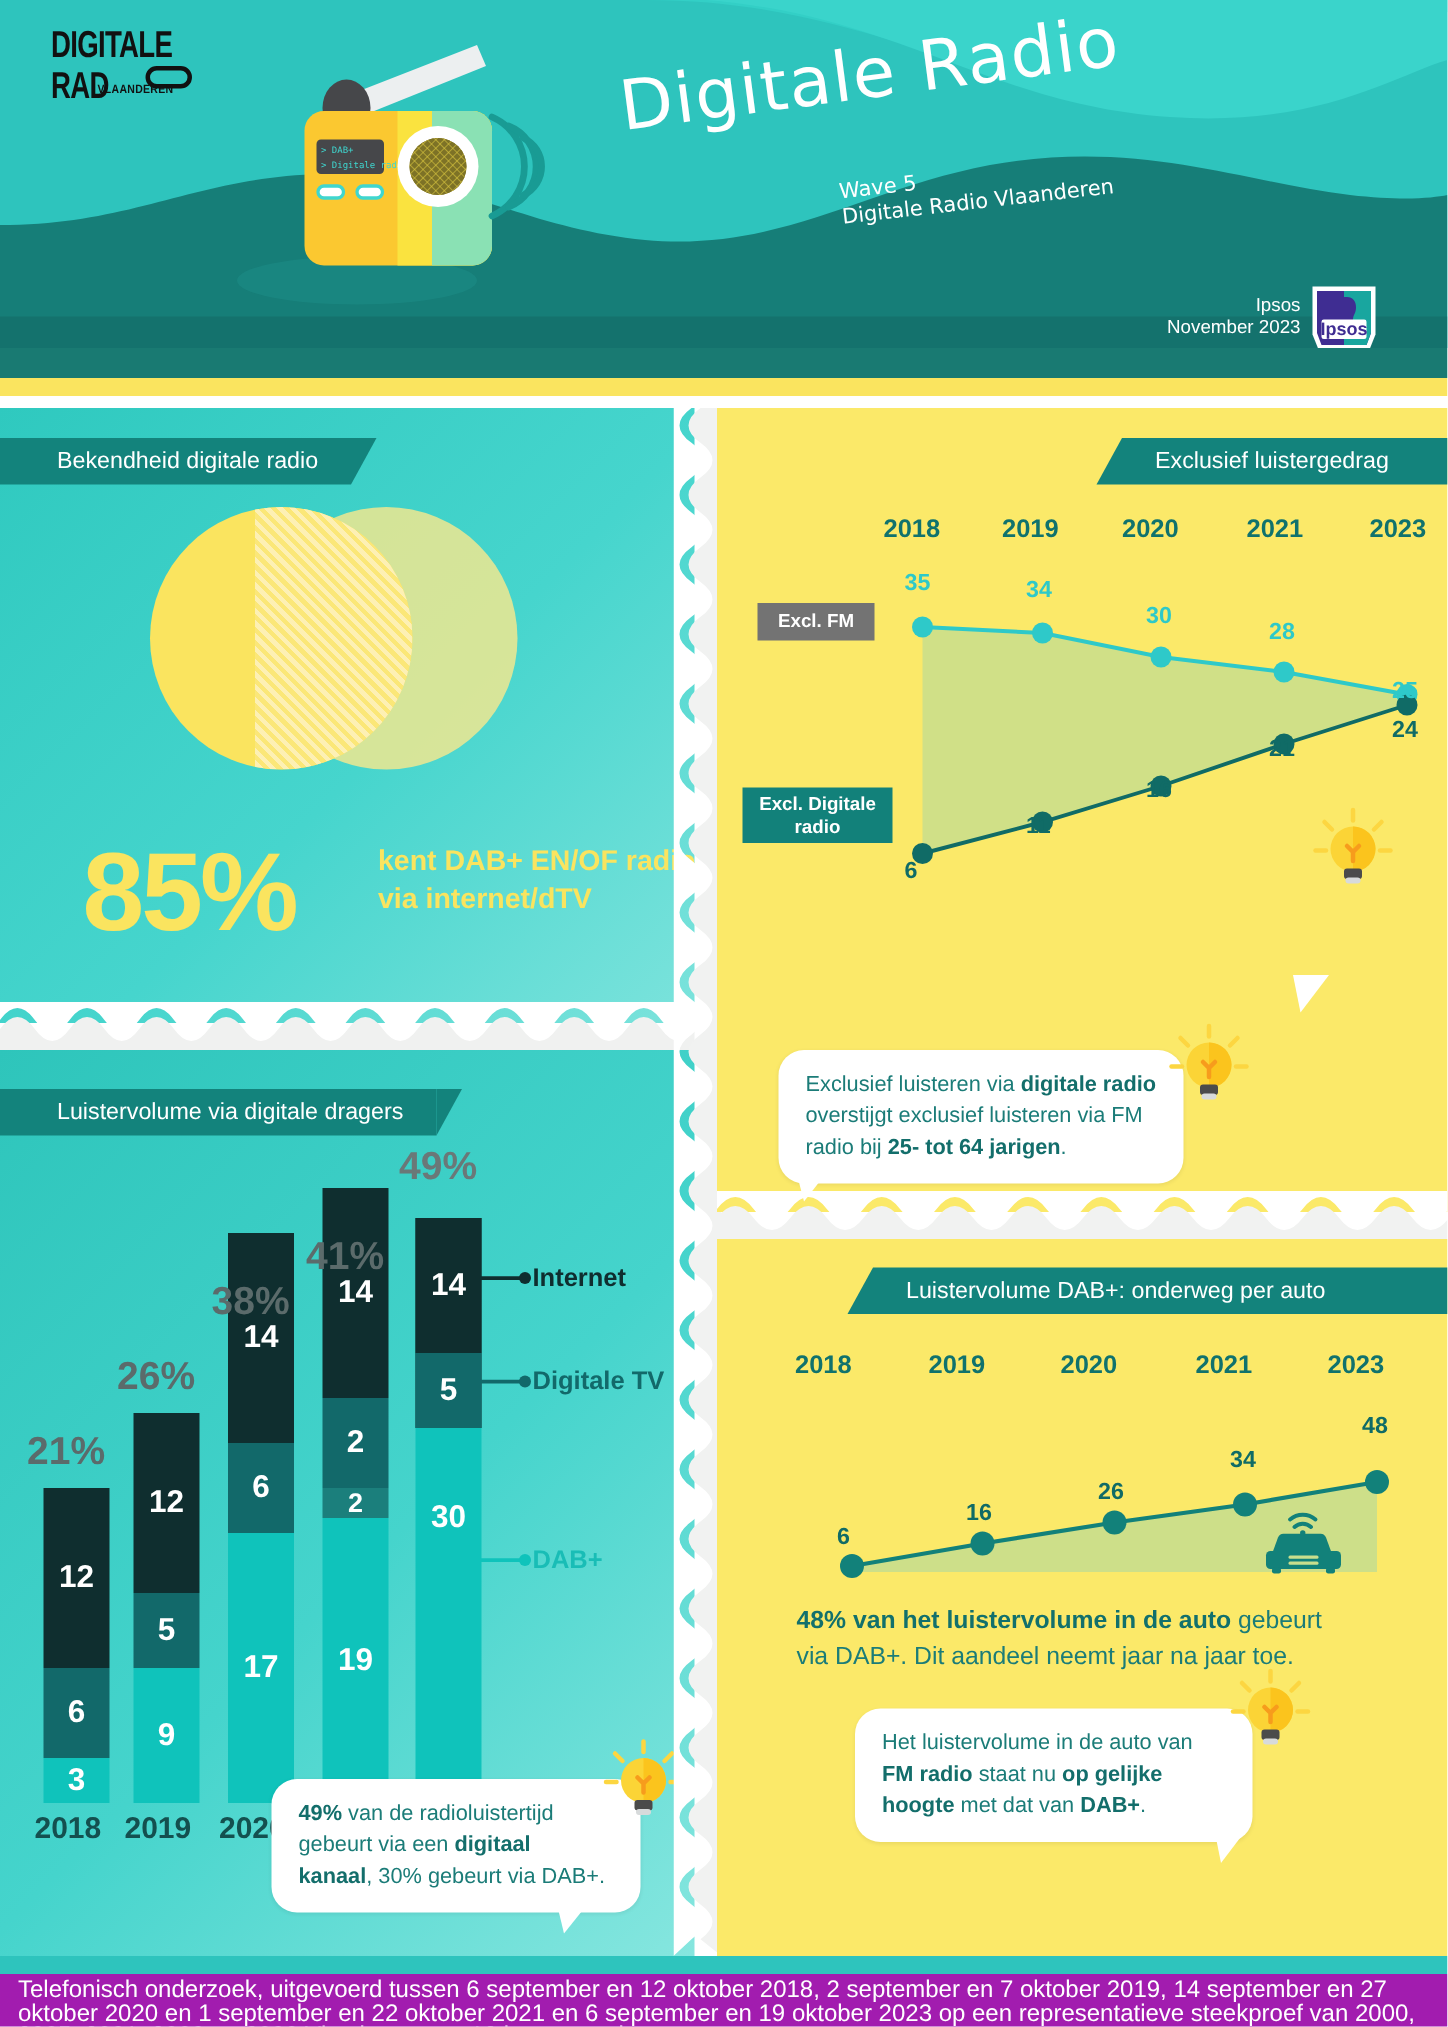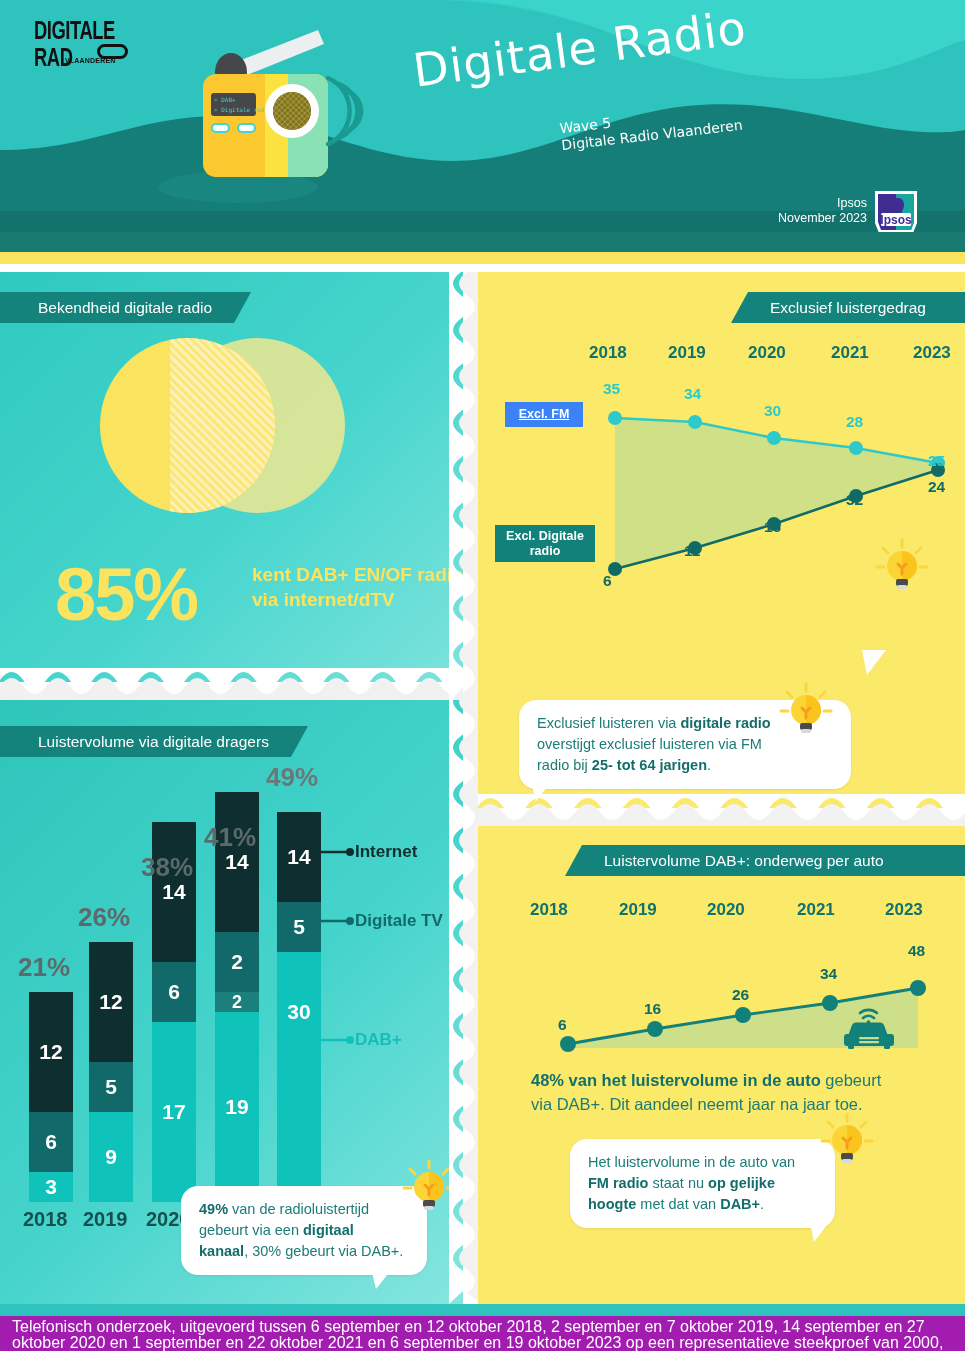--- a/index.html
+++ b/index.html
@@ -151,21 +151,21 @@
 
   
   .yrlabel {
     position: absolute; font-size: 17px; font-weight: 700; color: #10726d;
   }
   .tag {
     position: absolute; display: flex; align-items: center; justify-content: center;
     color: #ffffff; font-size: 12.5px; font-weight: 700; text-align: center;
     line-height: 15px;
   }
-  .tag-fm { background: #3b82f6; text-decoration: underline; }
+  .tag-fm { background: #737373; }
   .tag-dr { background: #12817a; }
   .dotlabel { position: absolute; font-size: 15.5px; font-weight: 700; }
   .dot-fm-lbl { color: #2ec9c9; }
   .dot-dr-lbl { color: #106b66; }
 
   
   .bubble {
     position: absolute; background: #ffffff; border-radius: 17px;
     color: #1b7c78; font-size: 14.5px; line-height: 21px;
     padding: 13px 18px;
@@ -465,42 +465,42 @@
 
   <div class="dotlabel dot-fm-lbl" style="left:603px;top:380px;">35</div>
   <div class="dotlabel dot-fm-lbl" style="left:684px;top:385px;">34</div>
   <div class="dotlabel dot-fm-lbl" style="left:764px;top:402px;">30</div>
   <div class="dotlabel dot-fm-lbl" style="left:846px;top:413px;">28</div>
   <div class="dotlabel dot-fm-lbl" style="left:928px;top:428px;margin-top:24px;">25</div>
 
   <div class="dotlabel dot-dr-lbl" style="left:603px;top:572px;">6</div>
   <div class="dotlabel dot-dr-lbl" style="left:684px;top:542px;">11</div>
   <div class="dotlabel dot-dr-lbl" style="left:764px;top:518px;">16</div>
-  <div class="dotlabel dot-dr-lbl" style="left:846px;top:491px;">32</div>
+  <div class="dotlabel dot-dr-lbl" style="left:846px;top:491px;">21</div>
   <div class="dotlabel dot-dr-lbl" style="left:928px;top:478px;">24</div>
 
   <svg style="position:absolute;left:862px;top:650px;width:36px;height:26px;" viewBox="0 0 36 26">
     <path d="M0,0 L24,0 L5,25 Z" fill="#ffffff"></path>
   </svg>
   <svg class="bulb" style="left:871px;top:536px;" viewBox="0 0 62 62">
     <g stroke="#fcd641" stroke-width="3" stroke-linecap="round">
       <line x1="31" y1="4" x2="31" y2="11"></line>
       <line x1="12" y1="12" x2="17" y2="17"></line>
       <line x1="50" y1="12" x2="45" y2="17"></line>
       <line x1="6" y1="31" x2="13" y2="31"></line>
       <line x1="56" y1="31" x2="49" y2="31"></line>
     </g>
     <circle cx="31" cy="30" r="15" fill="#fbd436"></circle>
     <path d="M31,15 a15,15 0 0 1 0,30 z" fill="#fbc41d"></path>
     <rect x="25" y="43" width="12" height="7" rx="2" fill="#4b4b4b"></rect>
     <rect x="26" y="49" width="10" height="4" rx="2" fill="#d7dadb"></rect>
     <path d="M31,38 v-6 l-4,-4 M31,32 l4,-4" stroke="#f79c1c" stroke-width="3" fill="none" stroke-linecap="round"></path>
   </svg>
 
-  <div class="bubble" style="left:519px;top:700px;width:332px;">
+  <div class="bubble" style="left:519px;top:700px;width:270px;">
     <span>Exclusief luisteren via </span><b>digitale radio</b><br>
     <span>overstijgt exclusief luisteren via FM</span><br>
     <span>radio bij </span><b>25- tot 64 jarigen</b><span>.</span>
   </div>
   <svg style="position:absolute;left:530px;top:778px;width:36px;height:24px;" viewBox="0 0 36 24">
     <path d="M0,0 L24,0 L6,23 Z" fill="#ffffff"></path>
   </svg>
   <svg class="bulb" style="left:775px;top:680px;" viewBox="0 0 62 62">
     <g stroke="#fcd641" stroke-width="3" stroke-linecap="round">
       <line x1="31" y1="4" x2="31" y2="11"></line>

